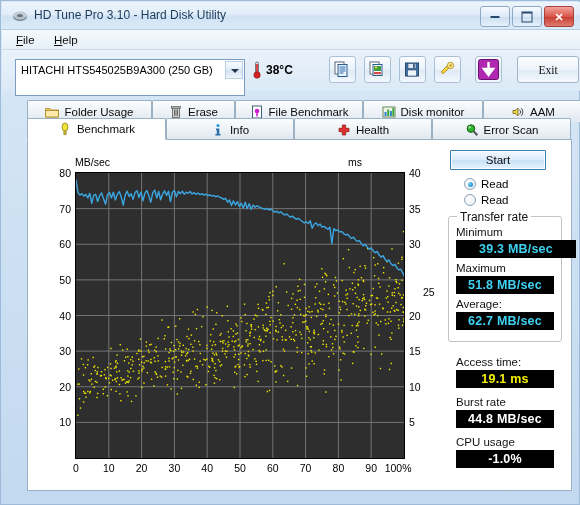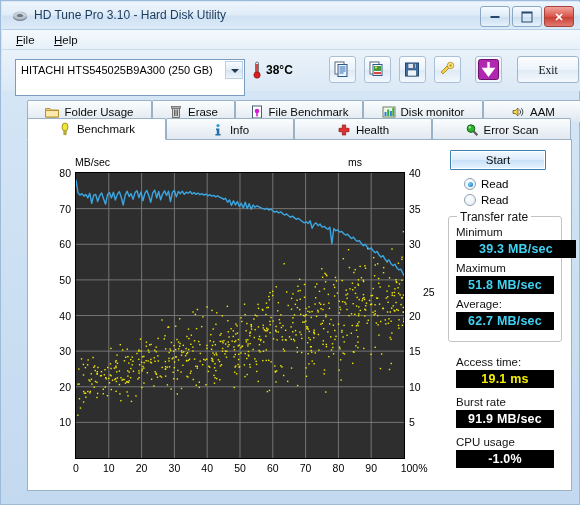--- a/index.html
+++ b/index.html
@@ -1106,21 +1106,21 @@
           <div class="xtick" style="left: 28px; top: 308px;">0</div>
           <div class="xtick" style="left: 60.8px; top: 308px;">10</div>
           <div class="xtick" style="left: 93.6px; top: 308px;">20</div>
           <div class="xtick" style="left: 126.4px; top: 308px;">30</div>
           <div class="xtick" style="left: 159.2px; top: 308px;">40</div>
           <div class="xtick" style="left: 192px; top: 308px;">50</div>
           <div class="xtick" style="left: 224.8px; top: 308px;">60</div>
           <div class="xtick" style="left: 257.6px; top: 308px;">70</div>
           <div class="xtick" style="left: 290.4px; top: 308px;">80</div>
           <div class="xtick" style="left: 323.2px; top: 308px;">90</div>
-          <div class="xtick" style="left: 372px; top: 308px; transform: translateX(-72%);">100%</div>
+          <div class="xtick" style="left: 356px; top: 308px; transform: translateX(-72%);">100%</div>
         </div>
     </div>
 
     <div class="right">
       <div class="startbtn">Start</div>
 
       <div class="radio-row" style="top:30px">
         <span class="radio on"></span>
         <span>Read</span>
       </div>
@@ -1136,20 +1136,20 @@
       <div class="lcd cyan" style="left:10px;top:92px;width:120px;height:18px">39.3 MB/sec</div>
       <div class="fieldlabel" style="left:10px;top:114px">Maximum</div>
       <div class="lcd cyan" style="left:10px;top:128px;width:98px;height:18px">51.8 MB/sec</div>
       <div class="fieldlabel" style="left:10px;top:150px">Average:</div>
       <div class="lcd cyan" style="left:10px;top:164px;width:98px;height:18px">62.7 MB/sec</div>
 
       <div class="fieldlabel" style="left:10px;top:208px">Access time:</div>
       <div class="lcd yellow" style="left:10px;top:222px;width:98px;height:18px">19.1 ms</div>
 
       <div class="fieldlabel" style="left:10px;top:248px">Burst rate</div>
-      <div class="lcd white" style="left:10px;top:262px;width:98px;height:18px">91.9 MB/sec</div>
+      <div class="lcd white" style="left:10px;top:262px;width:98px;height:18px">44.8 MB/sec</div>
 
       <div class="fieldlabel" style="left:10px;top:288px">CPU usage</div>
       <div class="lcd white" style="left:10px;top:302px;width:98px;height:18px">-1.0%</div>
     </div>
 
   </div>
 </div>
 
 </body></html>

